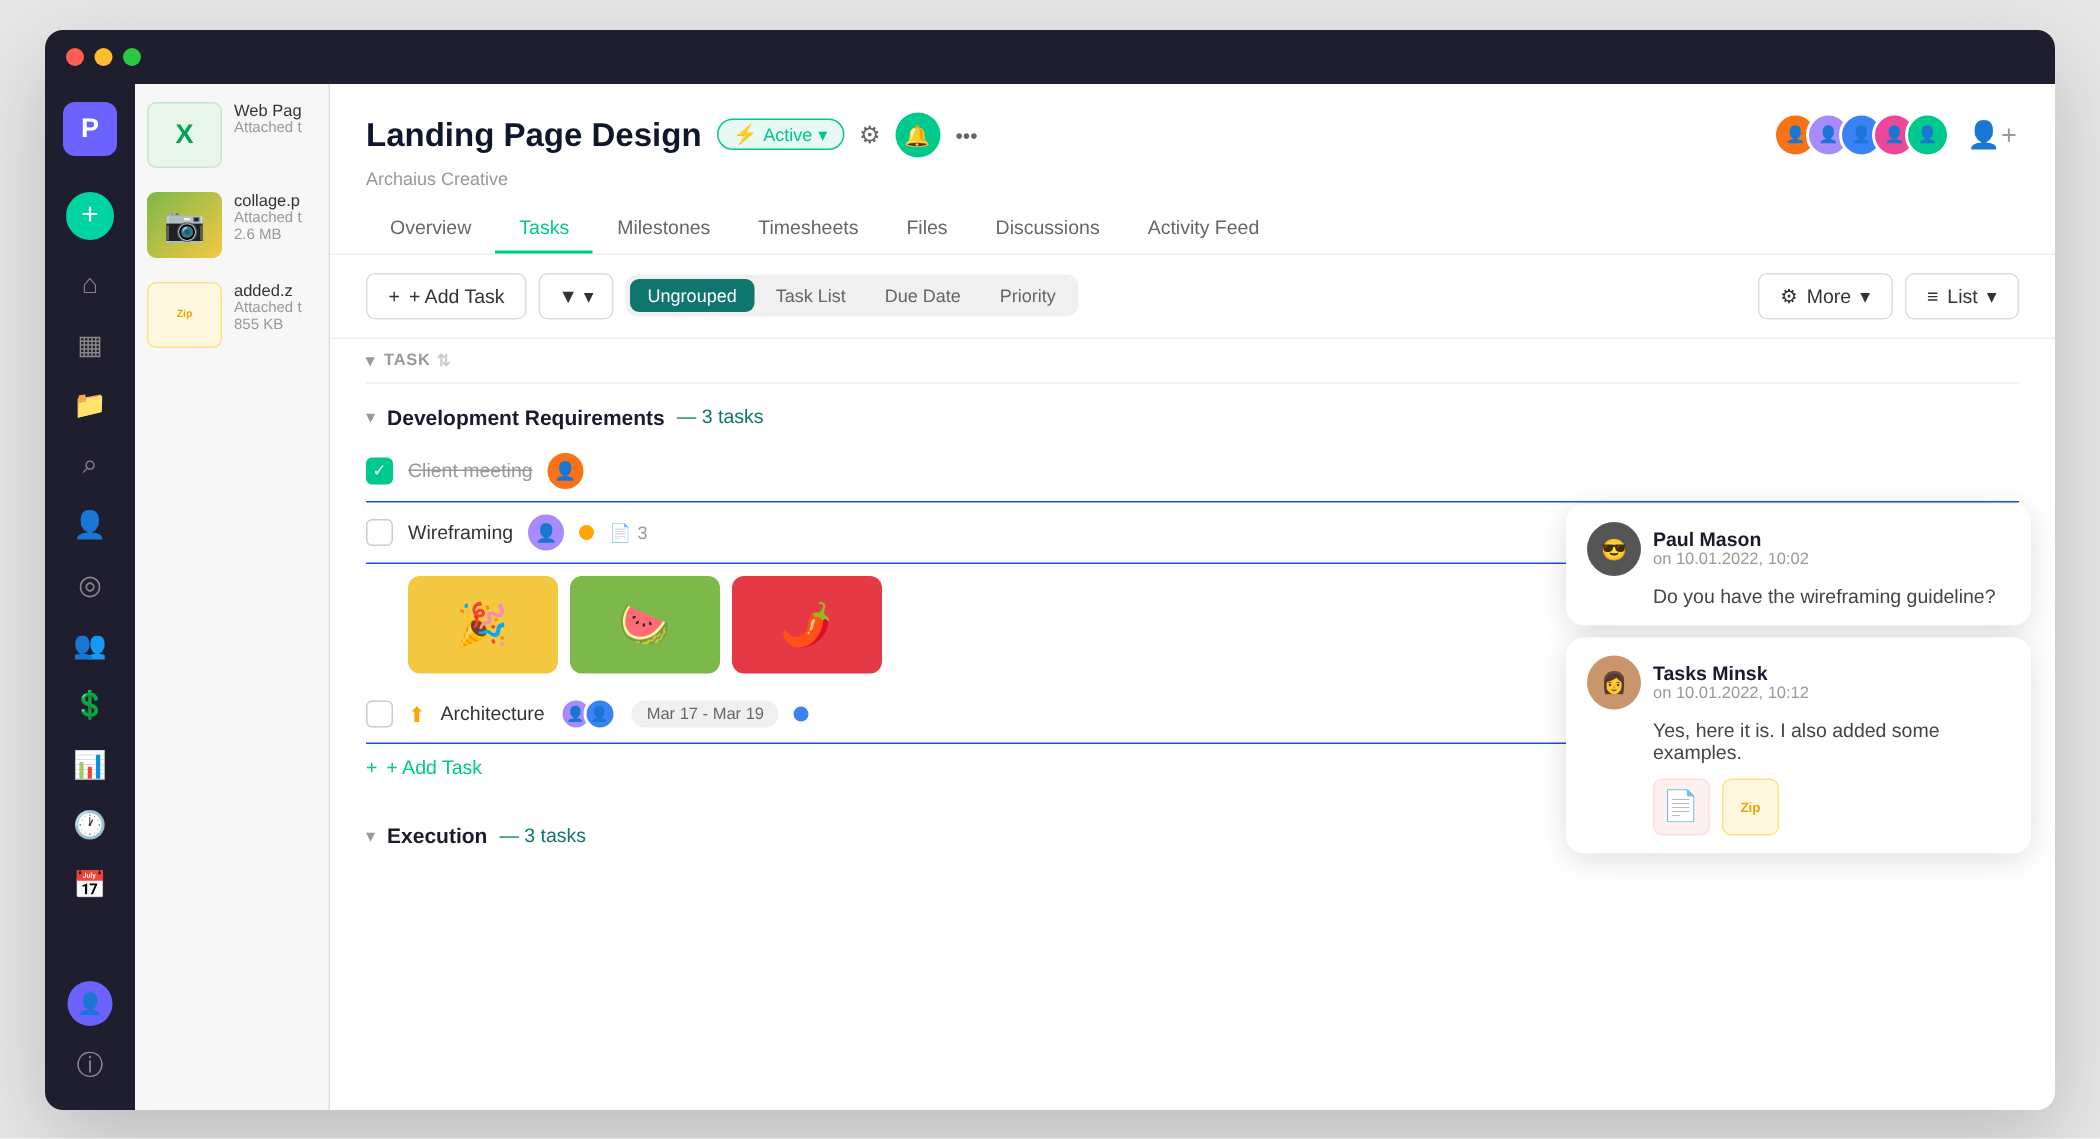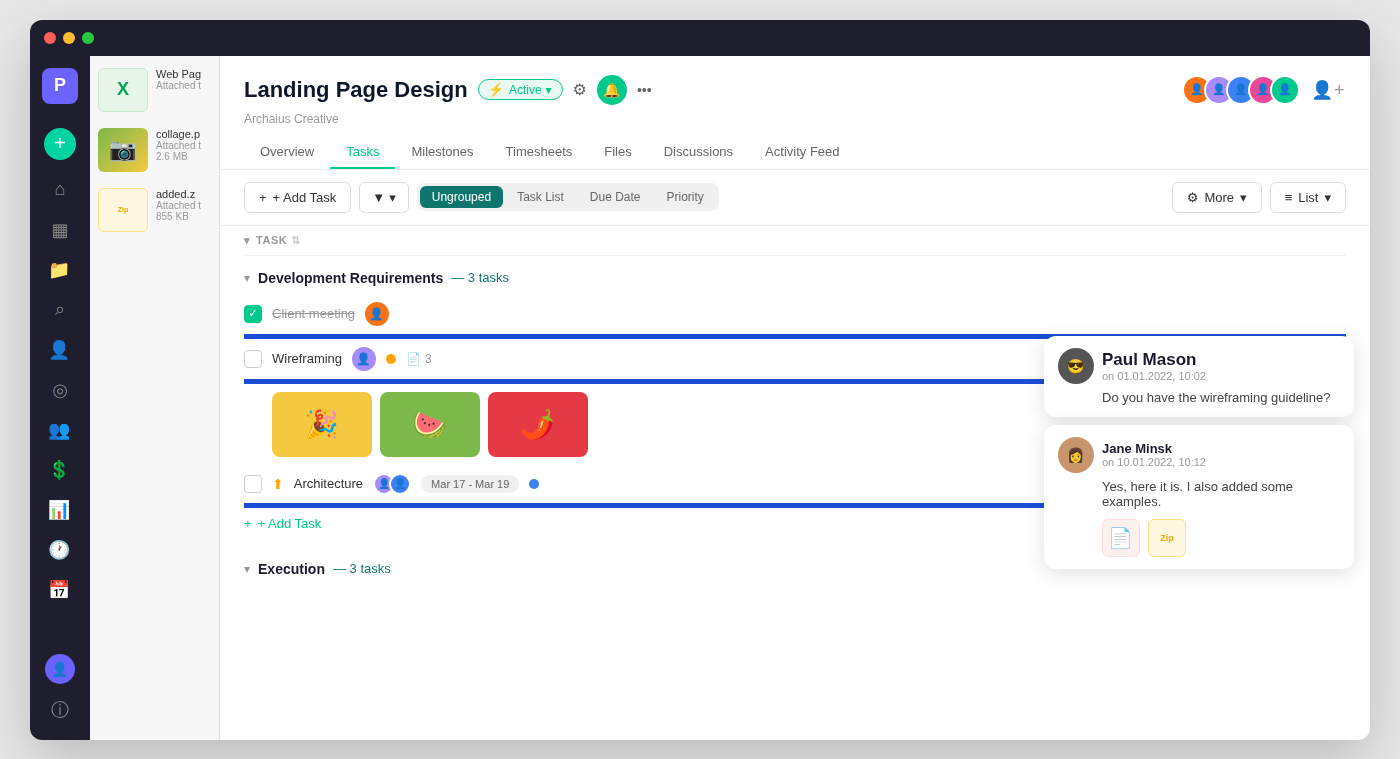--- a/index.html
+++ b/index.html
@@ -328,21 +328,21 @@
     }
     .section-count {
       font-size: 13px;
       color: #0f766e;
     }
     .task-row {
       display: flex;
       align-items: center;
       padding: 8px 0;
       gap: 10px;
-      border-bottom: 5px solid #1d4ed8;
+      border-bottom: 1px solid #1d4ed8;
       text-align: right;
     }
     .task-checkbox {
       width: 18px;
       height: 18px;
       border: 1.5px solid #ccc;
       border-radius: 4px;
       flex-shrink: 0;
       cursor: pointer;
       display: flex;
@@ -689,32 +689,32 @@
         </div>
 
       </div>
 
       <div style="position:absolute;right:16px;top:280px;width:310px;z-index:10;">
 
         <div style="background:white;border-radius:12px;box-shadow:0 4px 20px rgba(0,0,0,0.13);padding:12px 14px;margin-bottom:8px;">
           <div class="comment-header">
             <div style="width:36px;height:36px;border-radius:50%;background:#555;flex-shrink:0;display:flex;align-items:center;justify-content:center;font-size:14px;color:white;">😎</div>
             <div>
-              <div style="font-weight:600;font-size:17px;color:#1a1a2e;">Paul Mason</div>
-              <div style="font-size:11px;color:#999;">on 01.01.2022, 10:02</div>
+              <div style="font-weight:600;font-size:13px;color:#1a1a2e;">Paul Mason</div>
+              <div style="font-size:11px;color:#999;">on 10.01.2022, 10:02</div>
             </div>
           </div>
           <div style="font-size:13px;color:#444;margin-left:44px;">Do you have the wireframing guideline?</div>
         </div>
 
         <div style="background:white;border-radius:12px;box-shadow:0 4px 20px rgba(0,0,0,0.13);padding:12px 14px;">
           <div class="comment-header">
             <div style="width:36px;height:36px;border-radius:50%;background:#c9956a;flex-shrink:0;display:flex;align-items:center;justify-content:center;font-size:14px;color:white;">👩</div>
             <div>
-              <div style="font-weight:600;font-size:13px;color:#1a1a2e;">Jane Minsk</div>
+              <div style="font-weight:600;font-size:13px;color:#1a1a2e;">Tasks Minsk</div>
               <div style="font-size:11px;color:#999;">on 10.01.2022, 10:12</div>
             </div>
           </div>
           <div style="font-size:13px;color:#444;margin-left:44px;">Yes, here it is. I also added some examples.</div>
           <div style="display:flex;gap:8px;margin-top:10px;margin-left:44px;">
             <div style="width:38px;height:38px;border-radius:6px;background:#fff0f0;border:1.5px solid #fdd;display:flex;align-items:center;justify-content:center;font-size:20px;cursor:pointer;">📄</div>
             <div style="width:38px;height:38px;border-radius:6px;background:#fff8e1;border:1.5px solid #ffe082;display:flex;align-items:center;justify-content:center;font-size:9px;font-weight:bold;color:#f0a500;cursor:pointer;">Zip</div>
           </div>
         </div>
       </div>

